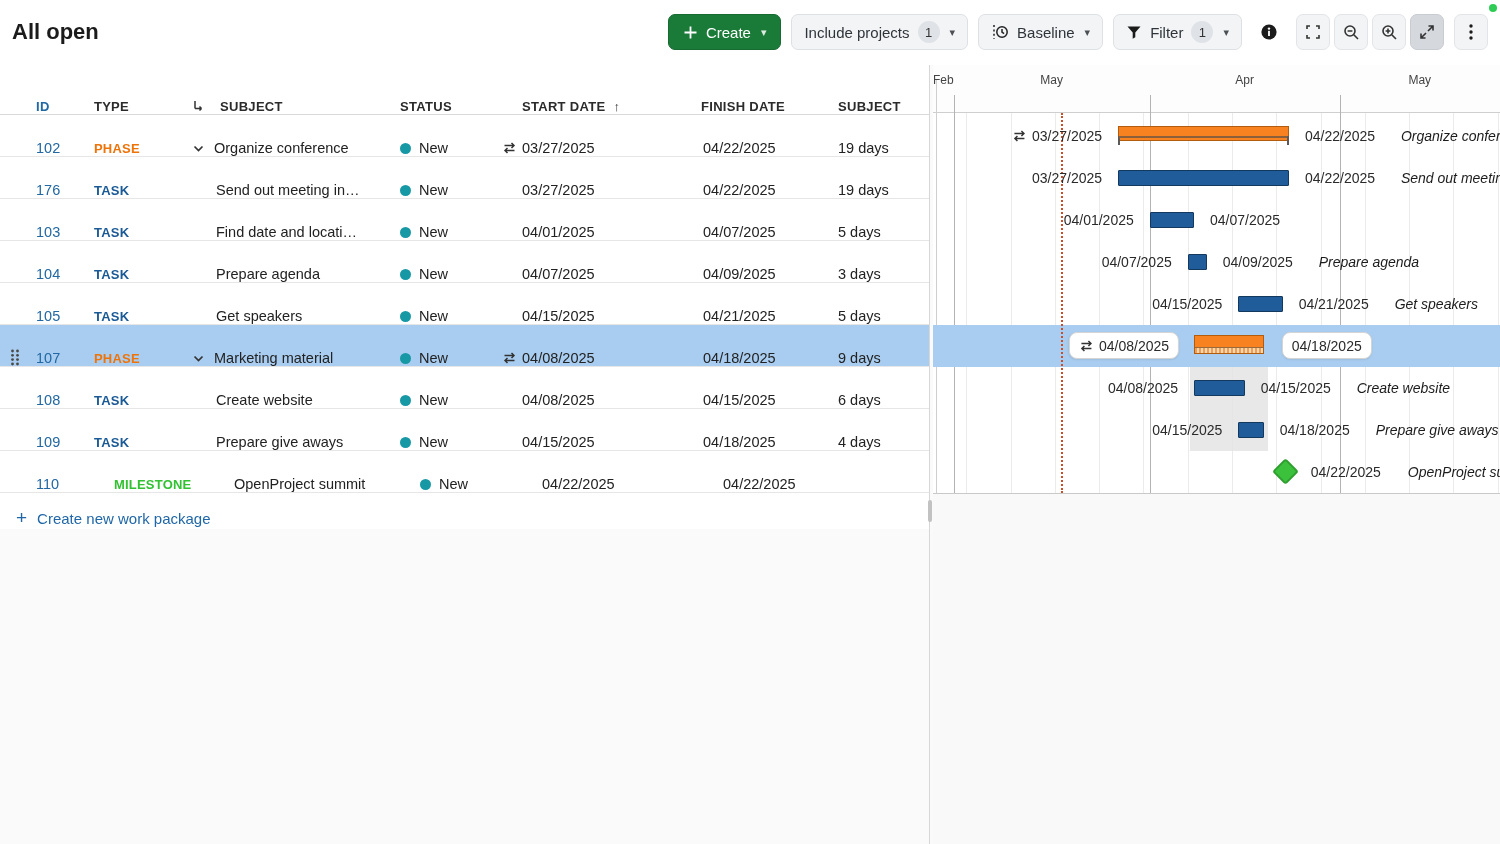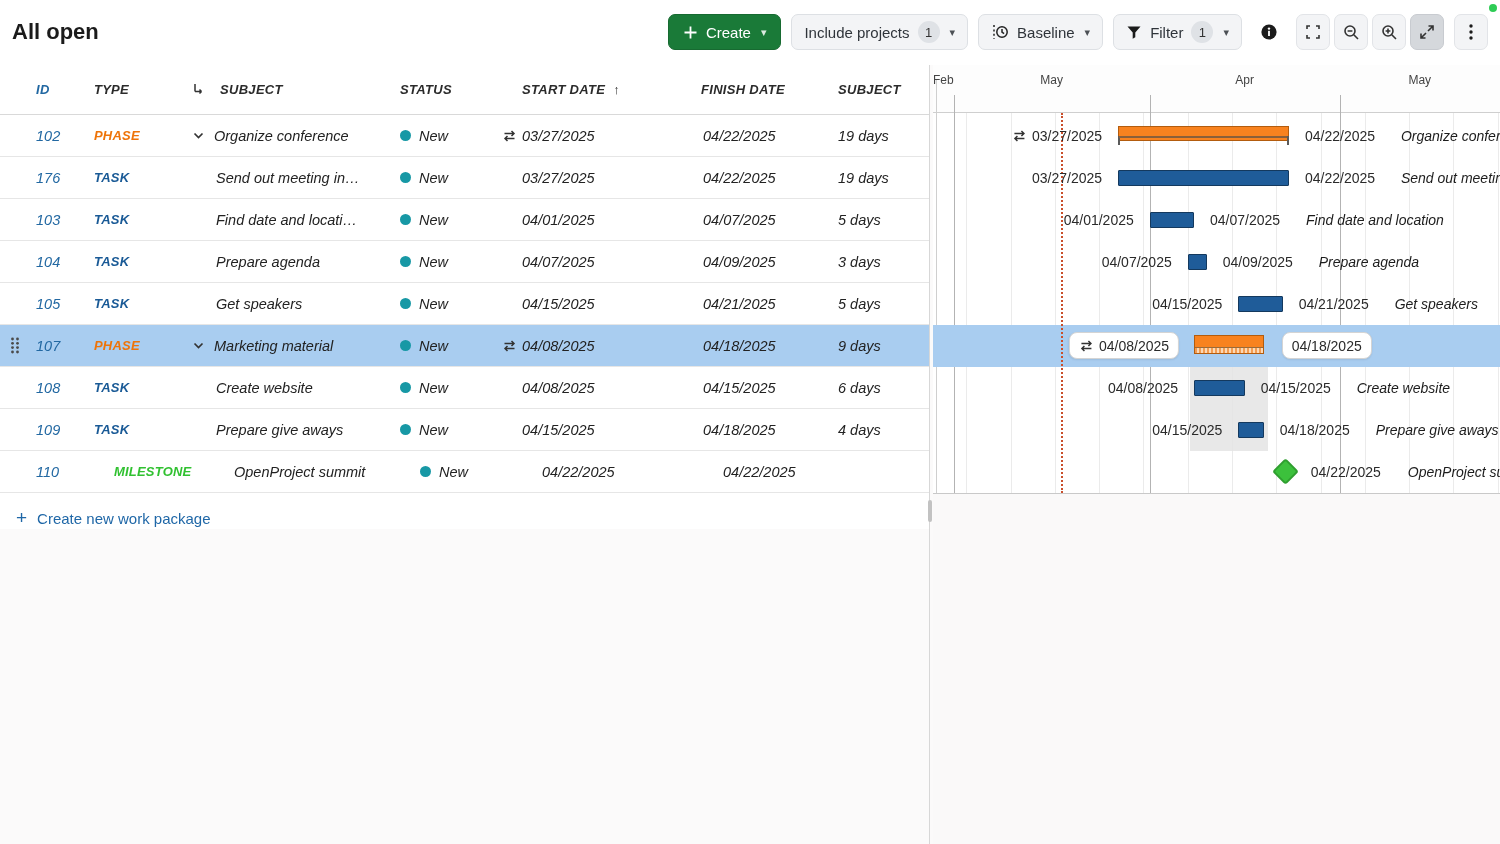--- a/index.html
+++ b/index.html
@@ -24,21 +24,21 @@
            display:inline-flex; align-items:center; justify-content:center; font-size:13px; padding:0 6px; }
   .iconbtn { width:34px; height:36px; display:inline-flex; align-items:center; justify-content:center;
              border-radius:7px; background:#f3f4f6; border:1px solid #e2e4e8; cursor:pointer; }
   .iconbtn.plain { background:transparent; border-color:transparent; }
   .iconbtn.active { background:#d5d8dc; border-color:#c8cbd0; }
   .icongroup { display:flex; gap:4px; }
   svg.ic { display:block; }
 
   
   .table-pane { position:absolute; left:0; top:65px; width:929px; background:#fff; }
-  .thead, .trow { display:flex; align-items:center; width:929px;font-style:italic; }
+  .thead, .trow { display:flex; align-items:flex-end; width:929px; }
   .thead { height:50px; border-bottom:1px solid #d9d9d9; font-size:13px; font-weight:700; color:#2b2b2b; letter-spacing:.3px; }
   .trow { height:42px; border-bottom:1px solid #e6e6e6; background:#fff; font-size:14.5px; }
   .trow.selected { background:#a9cdf0; }
   .c { flex:none; display:flex; align-items:center; overflow:hidden; white-space:nowrap; }
   .c-handle { width:30px; justify-content:center; }
   .c-id { width:64px; padding-left:6px; color:#2268a2; }
   .c-type { width:98px; font-weight:700; font-size:13px; letter-spacing:.2px; }
   .c-subject { width:208px; }
   .c-status { width:100px; }
   .c-start { width:178px; }
@@ -598,21 +598,20 @@
         </div>
         <div class="g-label rightl" style="top: 2px; left: 371.966px;">04/22/2025</div>
         <div class="g-label name" style="top: 2px; left: 467.966px;">Organize conference</div>
         <div class="bar task" style="left: 185.137px; width: 170.829px; top: 57px;"></div>
         <div class="g-label leftl" style="top: 44px; left: 169.137px;">03/27/2025</div>
         <div class="g-label rightl" style="top: 44px; left: 371.966px;">04/22/2025</div>
         <div class="g-label name" style="top: 44px; left: 467.966px;">Send out meeting in…</div>
         <div class="bar task" style="left: 216.772px; width: 44.289px; top: 99px;"></div>
         <div class="g-label leftl" style="top: 86px; left: 200.772px;">04/01/2025</div>
         <div class="g-label rightl" style="top: 86px; left: 277.061px;">04/07/2025</div>
-        <div class="g-label name" style="top: 86px; left: 373.061px;">Find date and location</div>
         <div class="bar task" style="left: 254.734px; width: 18.981px; top: 141px;"></div>
         <div class="g-label leftl" style="top: 128px; left: 238.734px;">04/07/2025</div>
         <div class="g-label rightl" style="top: 128px; left: 289.715px;">04/09/2025</div>
         <div class="g-label name" style="top: 128px; left: 385.715px;">Prepare agenda</div>
         <div class="bar task" style="left: 305.35px; width: 44.289px; top: 183px;"></div>
         <div class="g-label leftl" style="top: 170px; left: 289.35px;">04/15/2025</div>
         <div class="g-label rightl" style="top: 170px; left: 365.639px;">04/21/2025</div>
         <div class="g-label name" style="top: 170px; left: 461.639px;">Get speakers</div>
         <div class="bar phasebl" style="left: 261.061px; top: 222px; width: 69.597px;">
           <i class="blstrip"></i>

